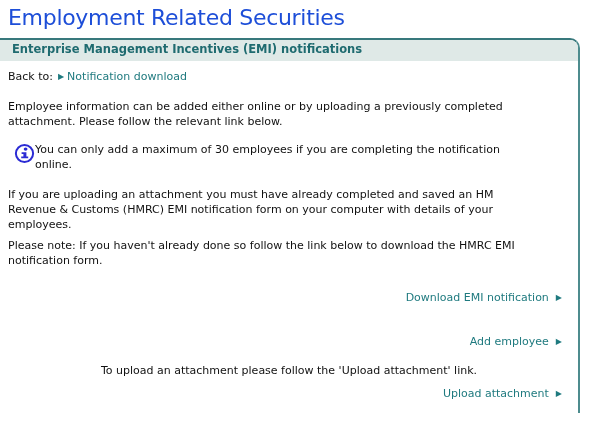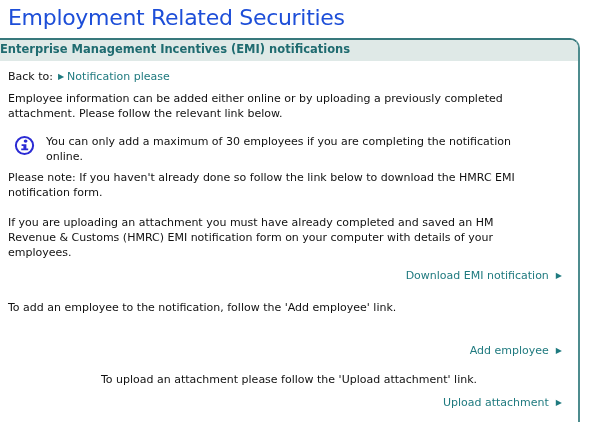--- a/index.html
+++ b/index.html
@@ -23,21 +23,21 @@
   .panel {
     margin-right: 20px;
     border-top: 2px solid #38787c;
     border-right: 2px solid #4d8c8e;
     border-top-right-radius: 10px;
     overflow: hidden;
     background: #ffffff;
   }
   .panel-header {
     background: #dfe9e7;
-    padding: 2px 10px 4px 0;
+    padding: 2px 10px 4px 12px;
     font-size: 11.5px;
     font-weight: bold;
     color: #1f6b70;
     line-height: 15px;
     white-space: pre;
   }
   .panel-body {
     padding: 8px 8px 11px 8px;
     font-size: 11px;
     line-height: 15px;
@@ -52,83 +52,82 @@
   .arrow-icon {
     color: #1f7a7f;
     font-size: 8px;
     position: relative;
     top: -1px;
     display: inline-block;
   }
   .back-row { white-space: pre; }
   .back-row .arrow-icon { margin: 0 3px 0 5px; }
   .para { white-space: pre; color: #111111; }
-  .mt-intro   { margin-top: 6px; }
+  .mt-intro   { margin-top: 14px; }
   .mt-info    { margin-top: 13px; }
   .mt-upload  { margin-top: 15px; }
   .mt-note    { margin-top: 6px; }
-  .mt-link1   { margin-top: 8px; }
+  .mt-link1   { margin-top: 22px; }
   .mt-addtxt  { margin-top: 16px; }
   .mt-link2   { margin-top: 28px; }
   .mt-uptxt   { margin-top: 13px; text-align: center; }
   .mt-link3   { margin-top: 8px; }
   .info-row {
     display: flex;
     align-items: flex-start;
     margin-left: 6px;
   }
   .info-icon { flex: 0 0 auto; margin-top: 1px; }
   .info-icon svg { display: block; }
-  .info-text { margin-left: 11px; white-space: pre; }
+  .info-text { white-space: pre; }
   .link-row {
     text-align: right;
     padding-right: 8px;
   }
   .link-row .arrow-icon { margin-left: 7px; }
 </style>
 </head>
 <body>
 
 <div class="page">
 
   <h1 class="page-title">Employment Related Securities</h1>
 
   <div class="panel">
 
     <div class="panel-header"><span>Enterprise Management Incentives (EMI) notifications</span></div>
 
     <div class="panel-body">
 
-      <div class="back-row"><span class="bold">Back to:</span><span class="arrow-icon">▶</span><a class="link">Notification please</a></div>
+      <div class="back-row"><span class="bold">Back to:</span><span class="arrow-icon">▶</span><a class="link">Notification download</a></div>
 
       <p class="para mt-intro">Employee information can be added either online or by uploading a previously completed
 attachment. Please follow the relevant link below.</p>
 
       <div class="info-row mt-info">
         <span class="info-icon">
           <svg width="21" height="21" viewBox="0 0 21 21" aria-hidden="true">
             <circle cx="10.5" cy="10.5" r="8.6" fill="none" stroke="#2b2bd4" stroke-width="2"></circle>
             <ellipse cx="11.6" cy="6.1" rx="1.9" ry="1.6" fill="#2b2bd4"></ellipse>
             <path d="M7.6 9.2 L12.4 9.2 L12.4 13.4 L14.2 13.4 L14.2 15.2 L7.2 15.2 L7.2 13.4 L9.4 13.4 L9.4 11 L7.6 11 Z" fill="#2b2bd4"></path>
           </svg>
         </span>
         <span class="info-text">You can only add a maximum of 30 employees if you are completing the notification
 online.</span>
       </div>
 
-      <p class="para mt-note"><span class="bold">Please note:</span><span> If you haven't already done so follow the link below to download the HMRC EMI
-notification form.</span></p>
-
       <p class="para mt-upload">If you are uploading an attachment you must have already completed and saved an HM
 Revenue &amp; Customs (HMRC) EMI notification form on your computer with details of your
 employees.</p>
 
+      <p class="para mt-note"><span class="bold">Please note:</span><span> If you haven't already done so follow the link below to download the HMRC EMI
+notification form.</span></p>
+
       <div class="link-row mt-link1"><a class="link">Download EMI notification</a><span class="arrow-icon">▶</span></div>
 
-      <p class="para mt-addtxt">To add an employee to the notification, follow the 'Add employee' link.</p>
 
       <div class="link-row mt-link2"><a class="link">Add employee</a><span class="arrow-icon">▶</span></div>
 
       <p class="para mt-uptxt">To upload an attachment please follow the 'Upload attachment' link.</p>
 
       <div class="link-row mt-link3"><a class="link">Upload attachment</a><span class="arrow-icon">▶</span></div>
 
     </div>
   </div>
 </div>

